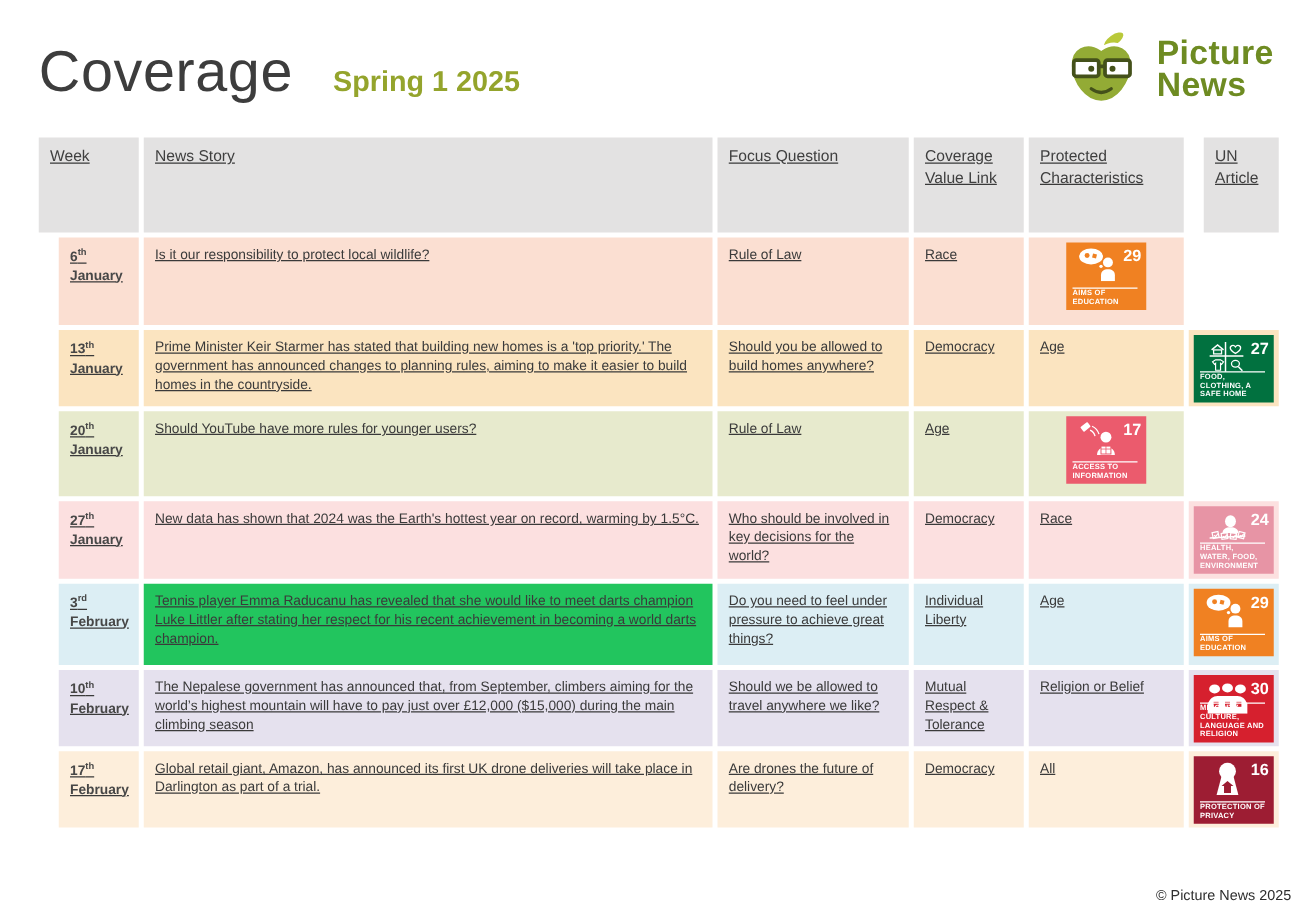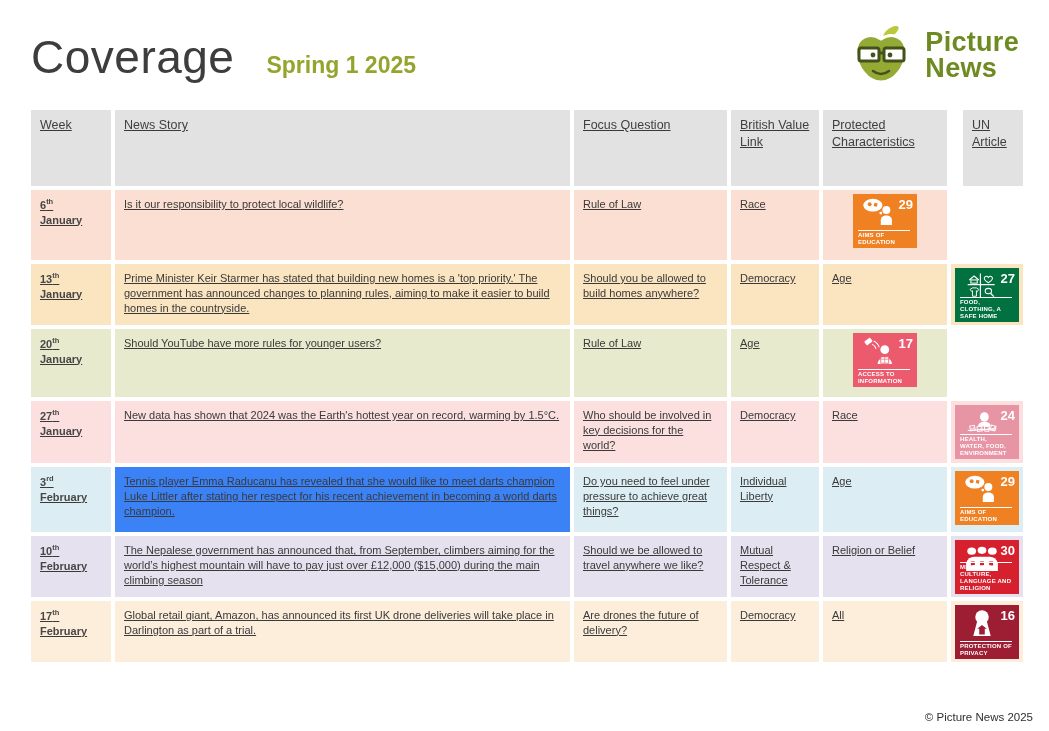--- a/index.html
+++ b/index.html
@@ -14,21 +14,21 @@
   .page-subtitle{font-size:23px;margin-left:14px;font-weight:bold;color:#94a42c;}
   .logo{display:flex;align-items:center;gap:8px;margin-top:4px;}
   .logo-text{font-size:27px;font-weight:bold;color:#6e8b22;line-height:0.95;letter-spacing:0.3px;}
 
   
   .coverage-table{margin:4px 0 0 31px;width:984px;text-decoration:underline;}
   .trow{display:grid;grid-template-columns:80px 455px 153px 88px 124px 72px;
         grid-column-gap:4px;margin-bottom:4px;}
   .cell{padding:7px 9px 6px 9px;font-size:11px;line-height:1.35;box-sizing:border-box;}
   .head-row .cell{background:#e3e2e2;font-size:12.5px;color:#3f3f3f;min-height:76px;}
-  .week-cell{font-weight:bold;color:#474747;}
+  .week-cell{font-weight:bold;color:#474747;margin-left:16px;}
   .week-cell sup{font-size:7.5px;font-weight:bold;}
   .week-cell .month{display:block;}
   .row-1 .cell{min-height:70px;}
   .row-2 .cell{min-height:60px;}
   .row-3 .cell{min-height:68px;}
   .row-4 .cell{min-height:62px;}
   .row-5 .cell{min-height:65px;}
   .row-6 .cell{min-height:58px;}
   .row-7 .cell{min-height:58px;}
 
@@ -69,21 +69,21 @@
     </div>
   </div>
 </div>
 
 <div class="coverage-table">
 
   <div class="trow head-row">
     <div class="cell" style="background-color: rgb(227, 226, 226);">Week</div>
     <div class="cell" style="background-color: rgb(227, 226, 226);">News Story</div>
     <div class="cell" style="background-color: rgb(227, 226, 226);">Focus Question</div>
-    <div class="cell" style="background-color: rgb(227, 226, 226);">British Value Link</div>
+    <div class="cell" style="background-color: rgb(227, 226, 226);">Coverage Value Link</div>
     <div class="cell" style="background-color: rgb(227, 226, 226);">Protected Characteristics</div>
     <div class="cell" style="background-color: rgb(227, 226, 226); margin-left: 12px;">UN Article</div>
   </div>
 
   <div class="trow row-1">
     <div class="cell week-cell" style="background-color: rgb(251, 223, 210);">
       <span>6</span><sup>th</sup>
       <span class="month">January</span>
     </div>
     <div class="cell" style="background-color: rgb(251, 223, 210);">Is it our responsibility to protect local wildlife?</div>
@@ -182,21 +182,21 @@
         <div class="un-caption">Health, Water, Food, Environment</div>
       </div>
     </div>
   </div>
 
   <div class="trow row-5">
     <div class="cell week-cell" style="background-color: rgb(220, 238, 244);">
       <span>3</span><sup>rd</sup>
       <span class="month">February</span>
     </div>
-    <div class="cell" style="background-color: #3b82f6;">Tennis player Emma Raducanu has revealed that she would like to meet darts champion Luke Littler after stating her respect for his recent achievement in becoming a world darts champion.</div>
+    <div class="cell" style="background-color: #22c55e;">Tennis player Emma Raducanu has revealed that she would like to meet darts champion Luke Littler after stating her respect for his recent achievement in becoming a world darts champion.</div>
     <div class="cell" style="background-color: rgb(220, 238, 244);">Do you need to feel under pressure to achieve great things?</div>
     <div class="cell" style="background-color: rgb(220, 238, 244);">Individual Liberty</div>
     <div class="cell" style="background-color: rgb(220, 238, 244);">Age</div>
     <div class="cell un-cell" style="background-color: rgb(220, 238, 244);">
       <div class="un-icon" style="background-color: rgb(240, 129, 34); color: rgb(240, 129, 34);">
         <span class="un-num">29</span>
         <svg class="un-glyph" viewBox="0 0 44 34">
           <ellipse cx="13" cy="9" rx="12" ry="8" fill="#fff"></ellipse>
           <circle cx="9" cy="8" r="2.5" fill="currentColor"></circle>
           <path d="M15 6 l4 1 -1 4 -4 -1 z" fill="currentColor"></path>

